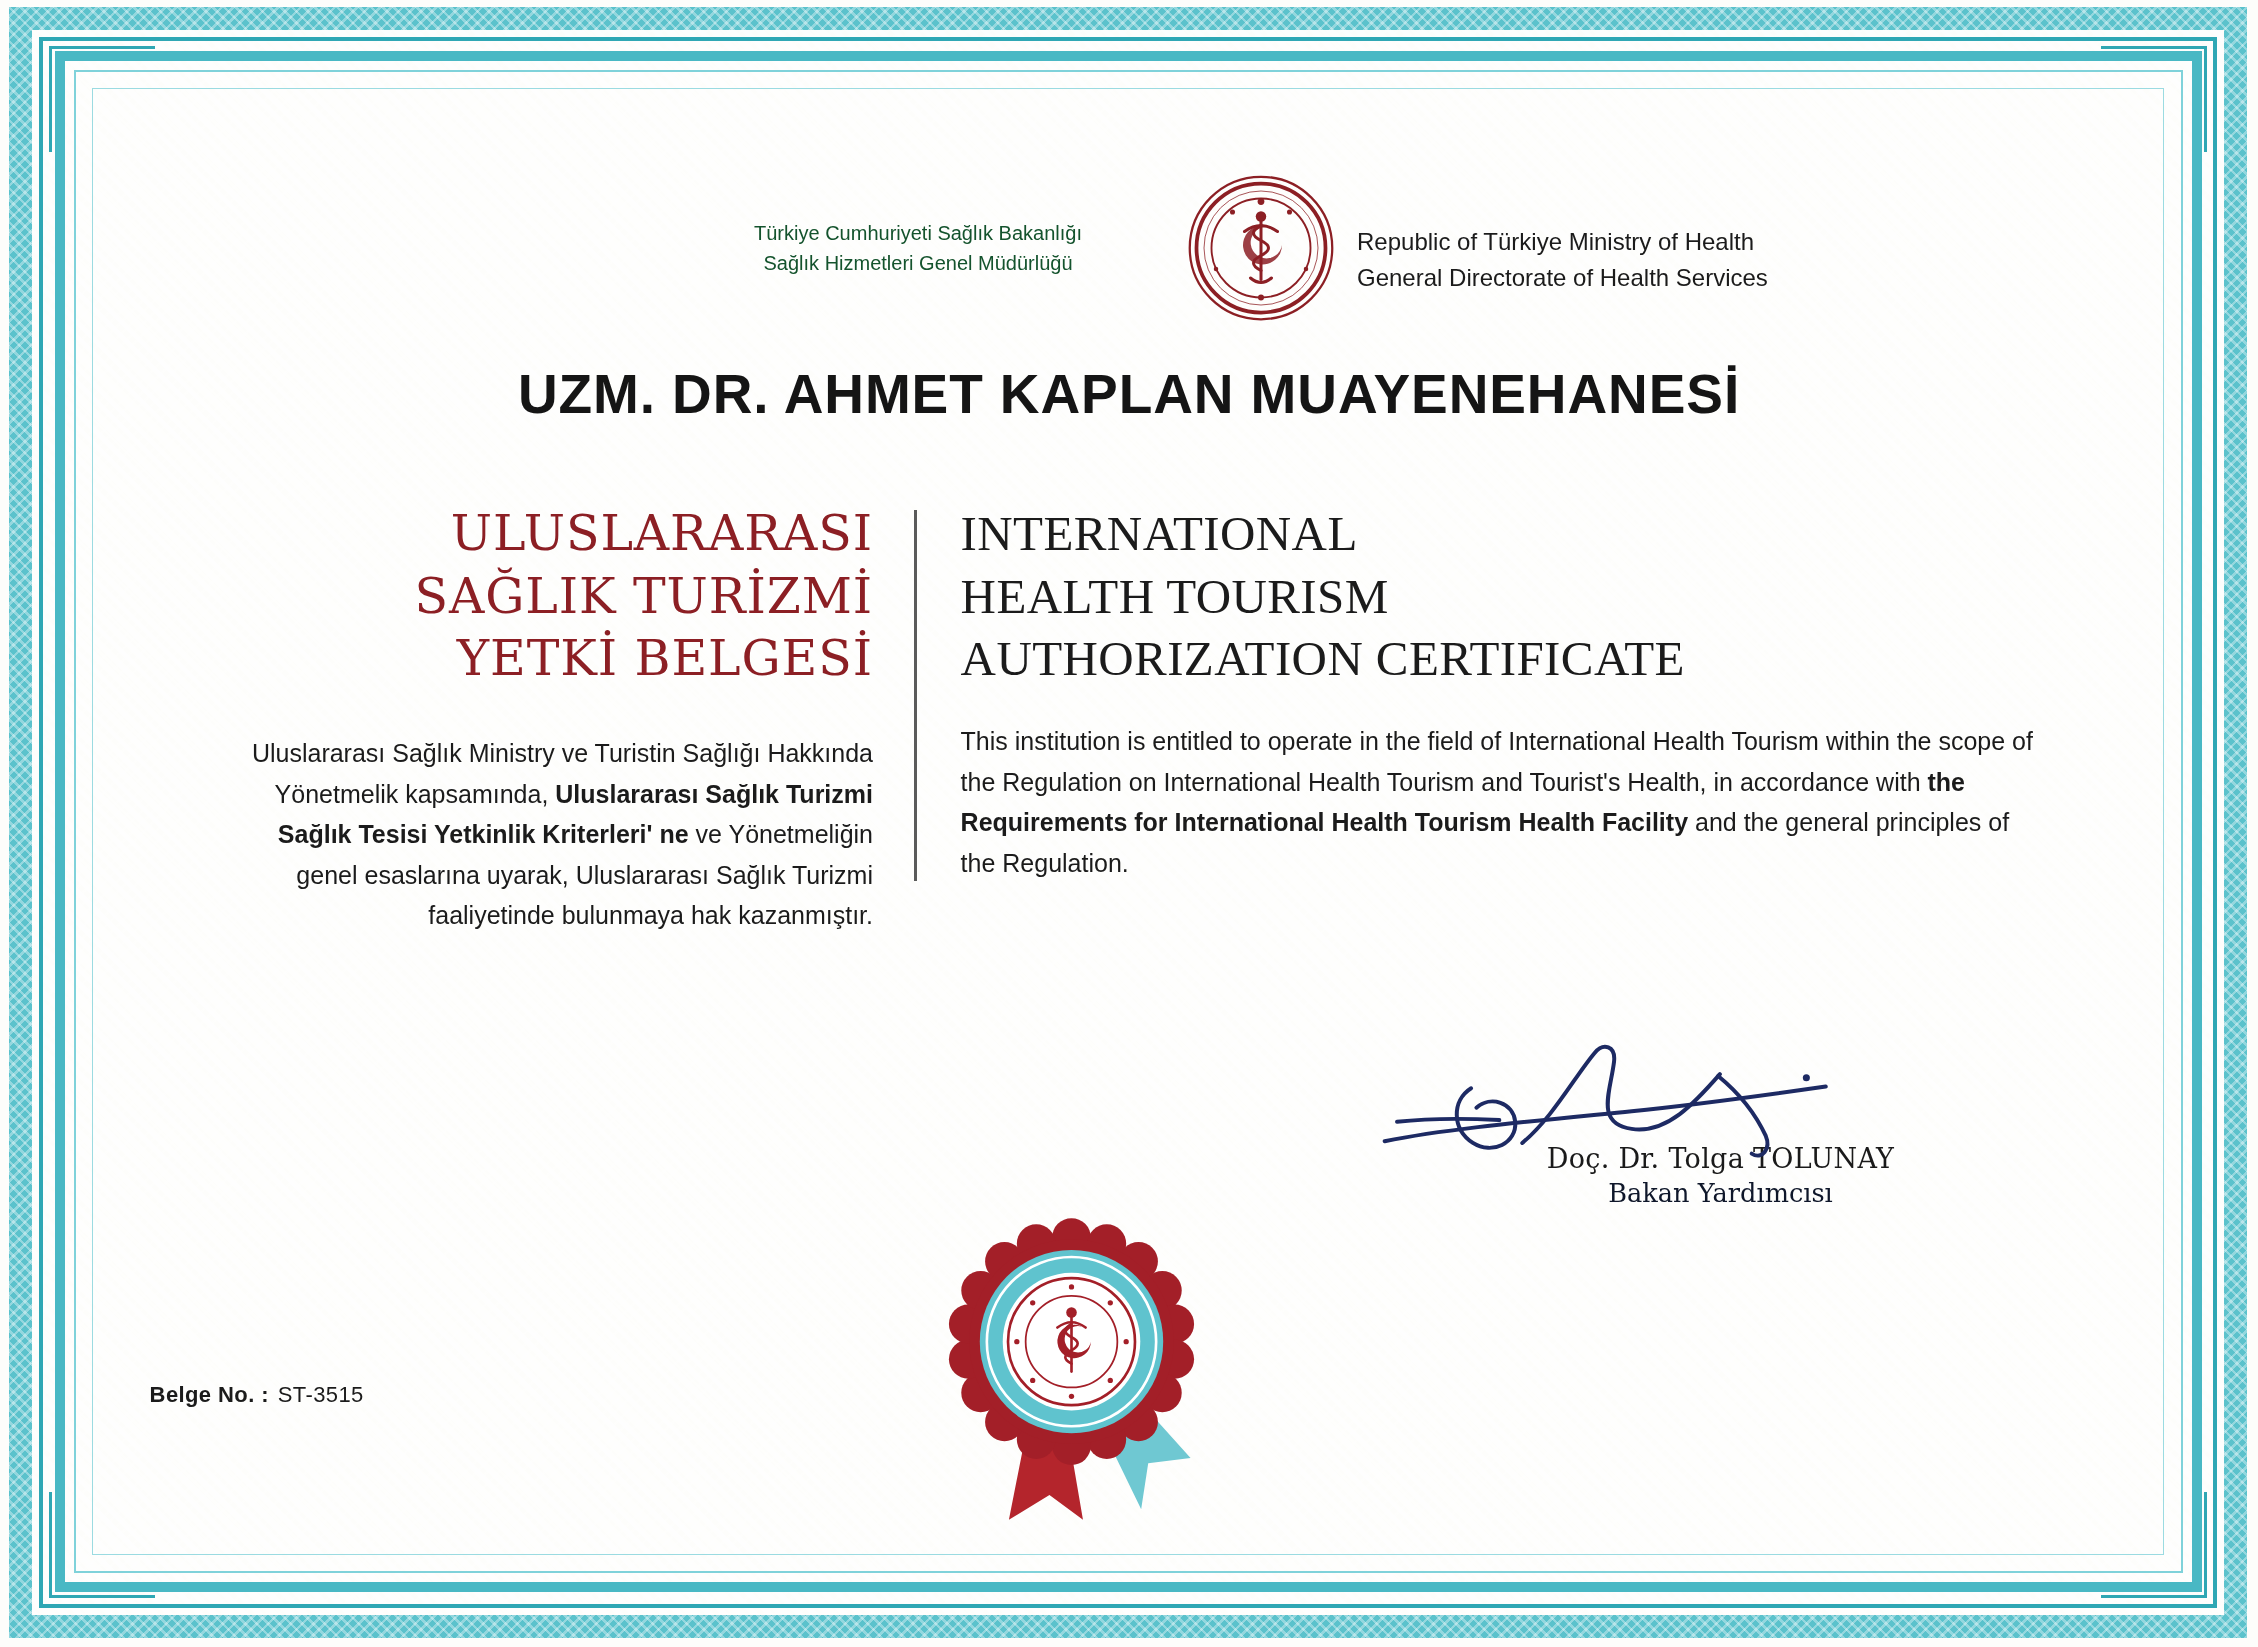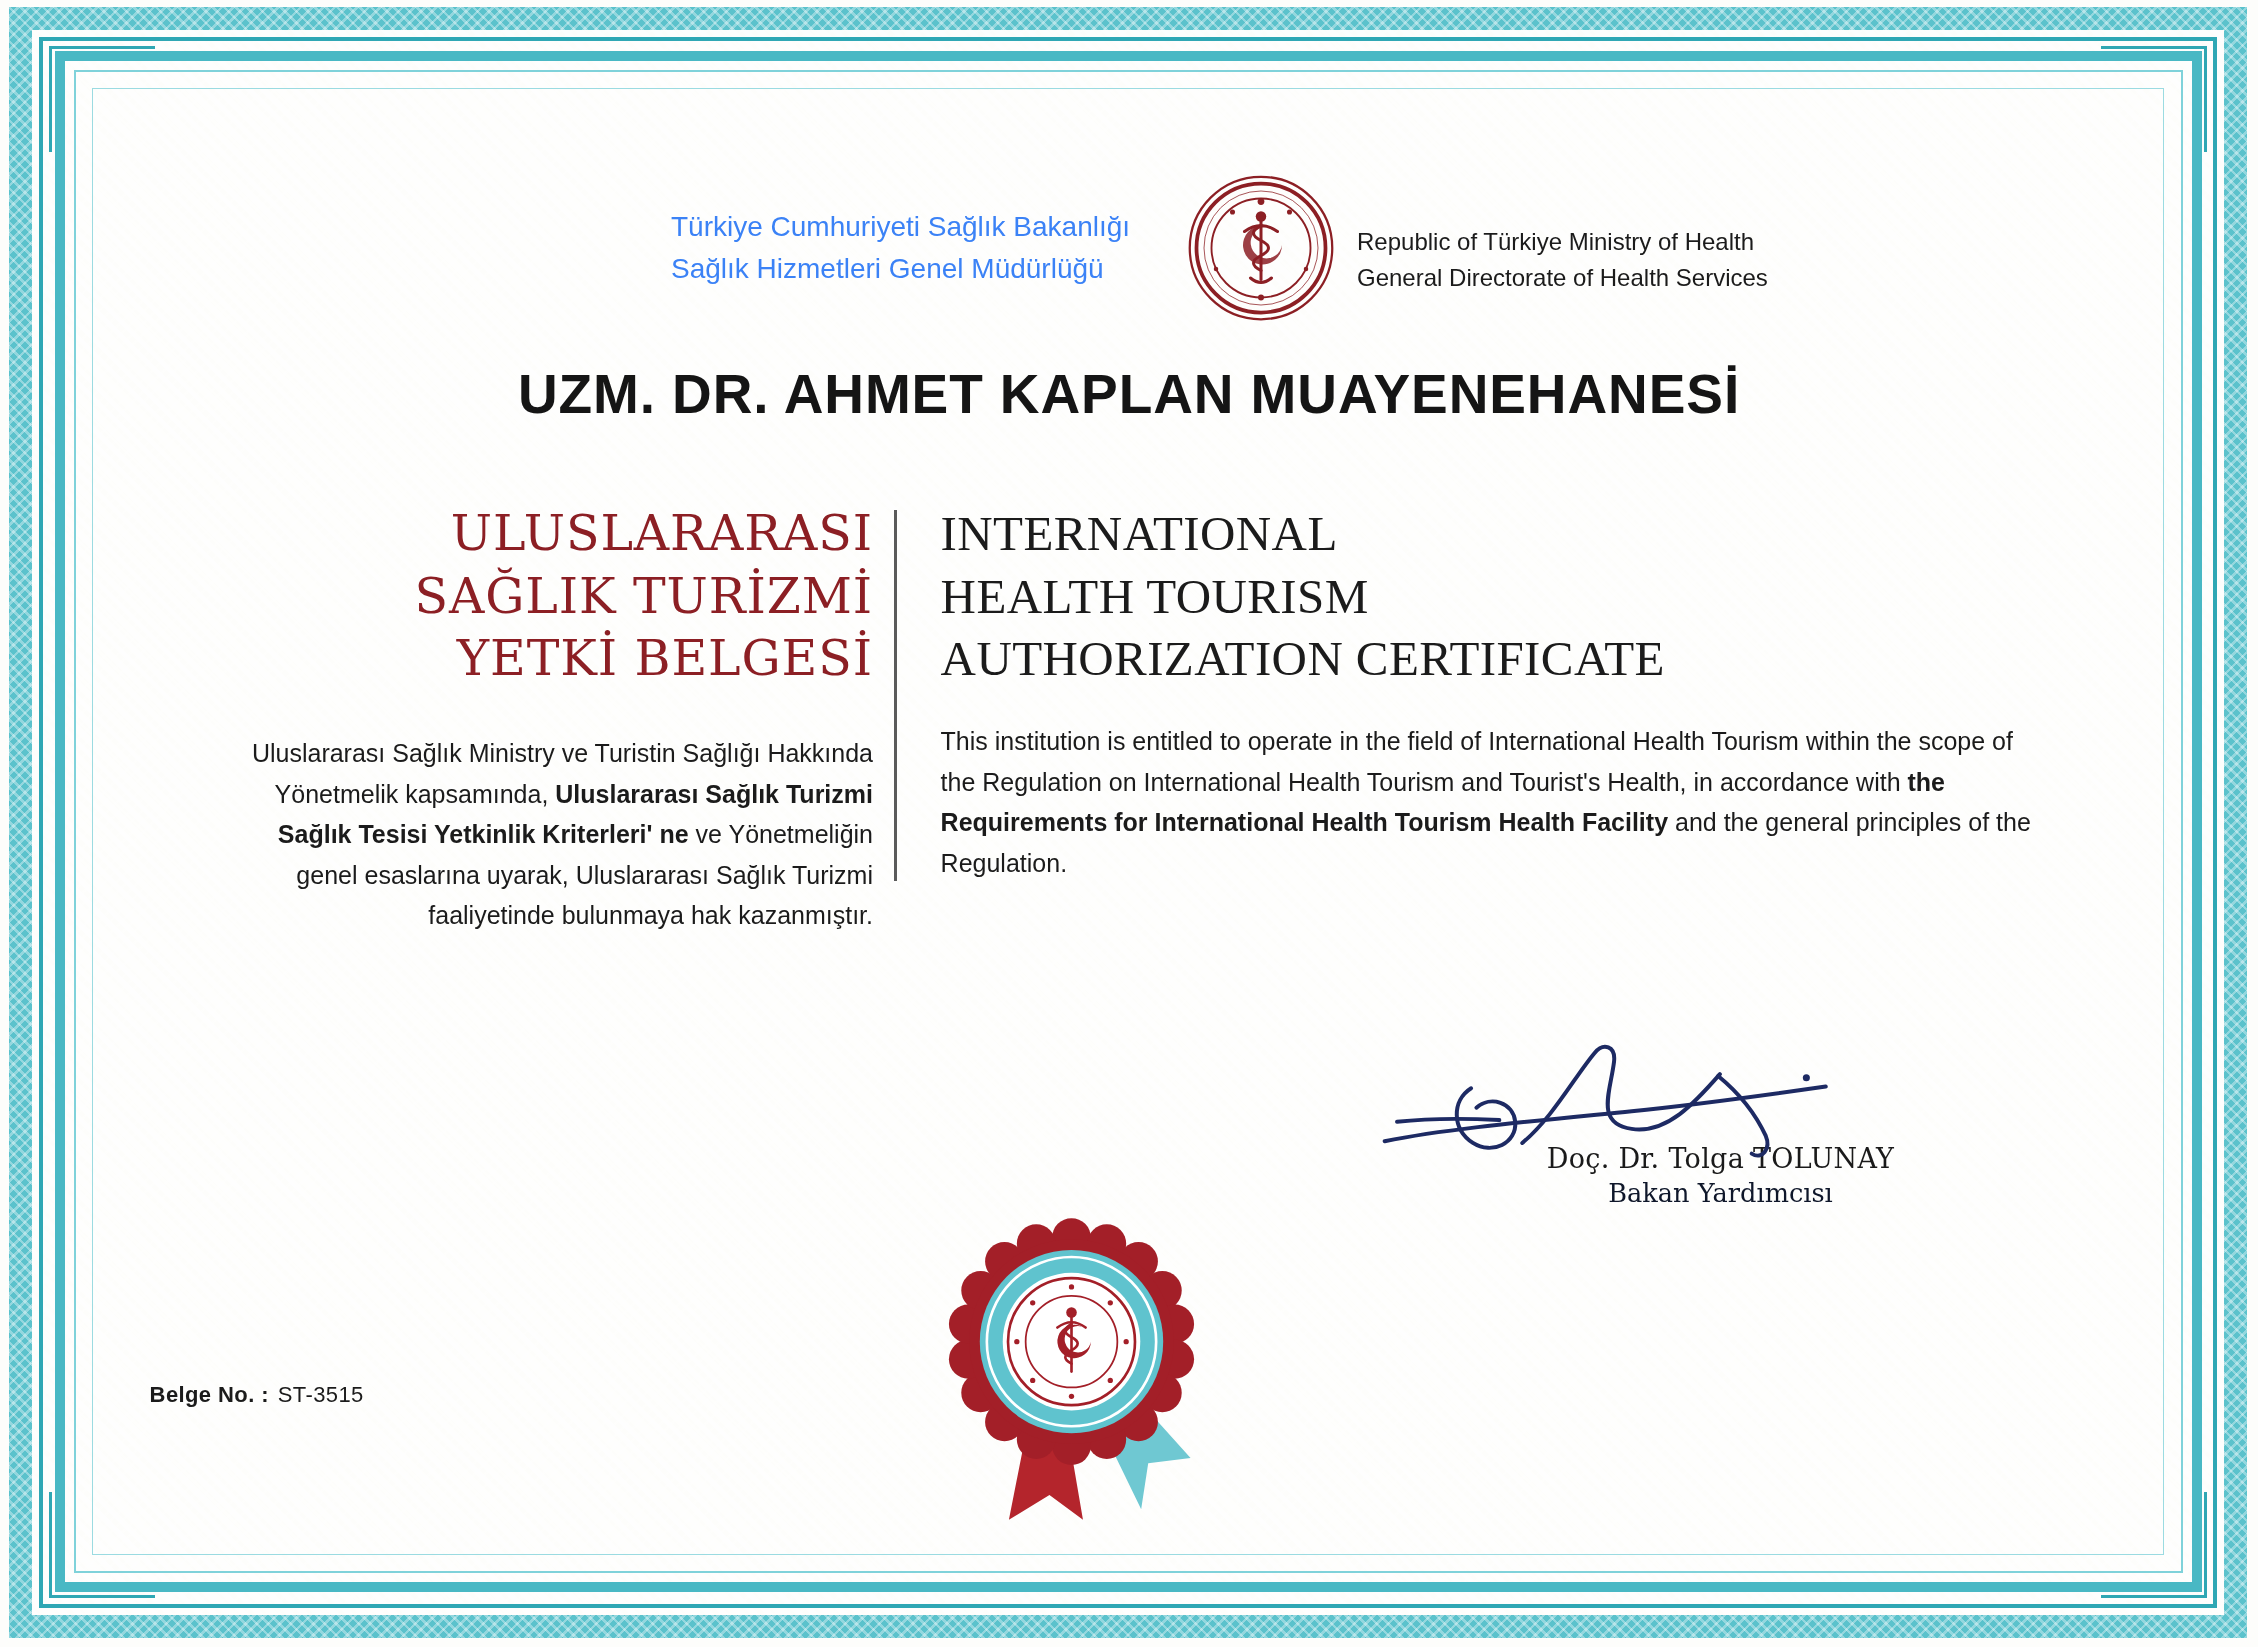--- a/index.html
+++ b/index.html
@@ -87,25 +87,25 @@
     position: absolute;
     left: 379px;
     top: 49px;
     width: 1500px;
     display: flex;
     align-items: center;
     justify-content: center;
     gap: 0px;
   }
   .header-tr {
-    text-align: left;
+    text-align: center;
     width: 494px;
     padding-right: 21px;
-    color: #3b82f6;
-    font-size: 28px;
+    color: #14532d;
+    font-size: 20px;
     line-height: 1.5;
   }
   .header-en {
     text-align: left;
     width: 494px;
     padding-left: 21px;
     color: #1b1b1b;
     font-size: 24px;
     line-height: 1.5;
     margin-top: 24px;
@@ -133,21 +133,21 @@
   
   .columns {
     position: absolute;
     top: 379px;
     left: 88px;
     width: 1817px;
     display: flex;
   }
   .col-tr {
     width: 653px;
-    padding-right: 21px;
+    padding-right: 41px;
     text-align: right;
   }
   .divider {
     width: 2.6px;
     background: #5a5a5a;
     margin: 7px 0 0 0;
     height: 371px;
   }
   .col-en {
     flex: 1;

